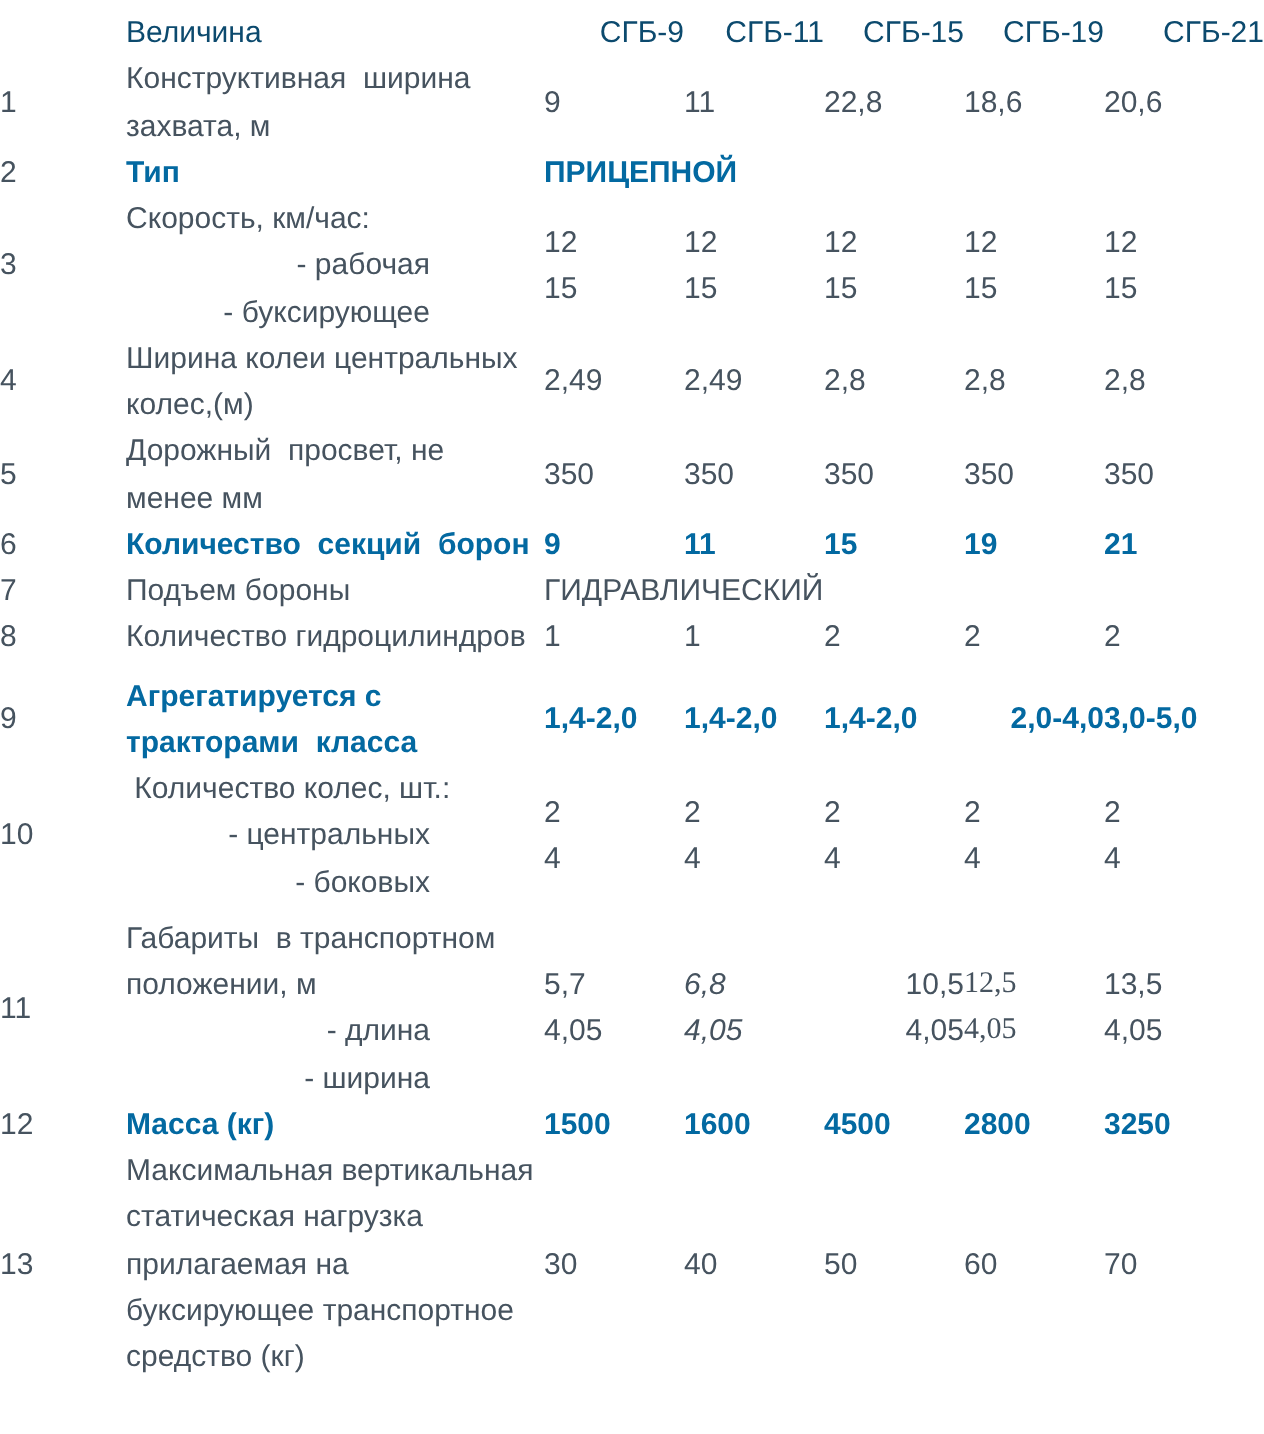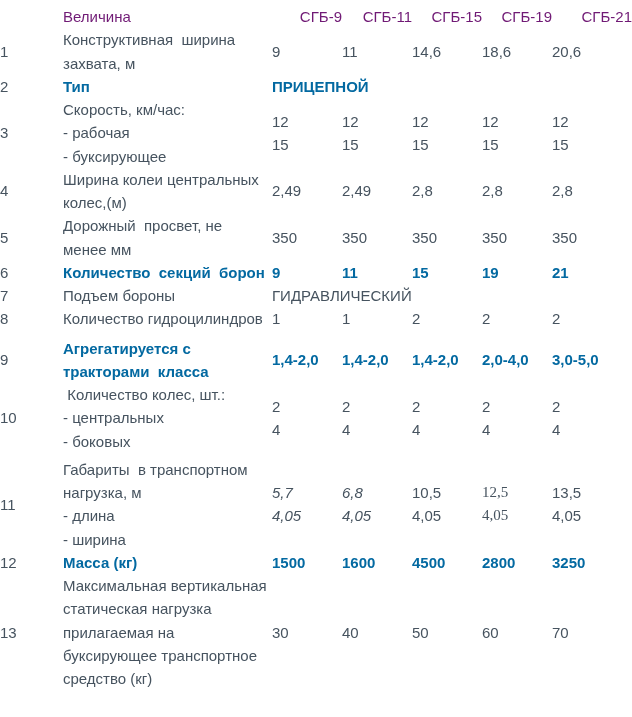--- a/index.html
+++ b/index.html
@@ -33,30 +33,31 @@
   }
   .ln {
     line-height: 23.25px;
     white-space: pre;
   }
   .c-num {
     padding-left: 23px;
     vertical-align: middle;
   }
   .c-label .ln.sub {
+    text-align: right;
     padding-right: 57px;
     white-space: pre;
   }
   .b, .b .ln {
     font-weight: 700;
     color: #0369a1;
   }
   thead th {
     font-weight: 700;
-    color: #701a75;
+    color: #0c4a6e;
   }
   thead th.model {
     padding-left: 6px;
     text-align: right;
   }
   td.vb { vertical-align: bottom; }
   td.vm { vertical-align: middle; }
 </style>
 </head>
 <body>
@@ -104,21 +105,21 @@
             <div class="ln">Конструктивная  ширина</div>
             <div class="ln">захвата, м</div>
           </td>
           <td class="c-val vm">
             <div class="ln">9</div>
           </td>
           <td class="c-val vm">
             <div class="ln">11</div>
           </td>
           <td class="c-val vm">
-            <div class="ln">14,6</div>
+            <div class="ln">22,8</div>
           </td>
           <td class="c-val vm">
             <div class="ln">18,6</div>
           </td>
           <td class="c-val vm">
             <div class="ln">20,6</div>
           </td>
         </tr>
         <tr>
           <td class="c-num">
@@ -276,21 +277,21 @@
           </td>
           <td class="c-val vb b" style="padding-top: 6px;">
             <div class="ln">1,4-2,0</div>
           </td>
           <td class="c-val vb b" style="padding-top: 6px;">
             <div class="ln">1,4-2,0</div>
           </td>
           <td class="c-val vb b" style="padding-top: 6px;">
             <div class="ln">1,4-2,0</div>
           </td>
-          <td class="c-val vb b" style="padding-top: 6px;">
+          <td class="c-val vb b" style="padding-top: 6px; text-align: right;">
             <div class="ln">2,0-4,0</div>
           </td>
           <td class="c-val vb b" style="padding-top: 6px;">
             <div class="ln">3,0-5,0</div>
           </td>
         </tr>
         <tr>
           <td class="c-num">
             <div class="ln">10</div>
           </td>
@@ -319,33 +320,33 @@
             <div class="ln">2</div>
             <div class="ln">4</div>
           </td>
         </tr>
         <tr>
           <td class="c-num" style="padding-top: 5px;">
             <div class="ln">11</div>
           </td>
           <td class="c-label" style="padding-top: 5px; margin-top: 21px;">
             <div class="ln">Габариты  в транспортном</div>
-            <div class="ln">нагрузка, м</div>
+            <div class="ln">положении, м</div>
             <div class="ln sub">- длина</div>
             <div class="ln sub">- ширина</div>
           </td>
-          <td class="c-val vb" style="padding-top: 5px; font-style: italic;">
+          <td class="c-val vb" style="padding-top: 5px;">
             <div class="ln">5,7</div>
             <div class="ln">4,05</div>
           </td>
           <td class="c-val vb" style="padding-top: 5px; font-style: italic;">
             <div class="ln">6,8</div>
             <div class="ln">4,05</div>
           </td>
-          <td class="c-val vb" style="padding-top: 5px;">
+          <td class="c-val vb" style="padding-top: 5px; text-align: right;">
             <div class="ln">10,5</div>
             <div class="ln">4,05</div>
           </td>
           <td class="c-val vb" style="padding-top: 5px; font-family: Liberation Serif, serif;">
             <div class="ln">12,5</div>
             <div class="ln">4,05</div>
           </td>
           <td class="c-val vb" style="padding-top: 5px;">
             <div class="ln">13,5</div>
             <div class="ln">4,05</div>

